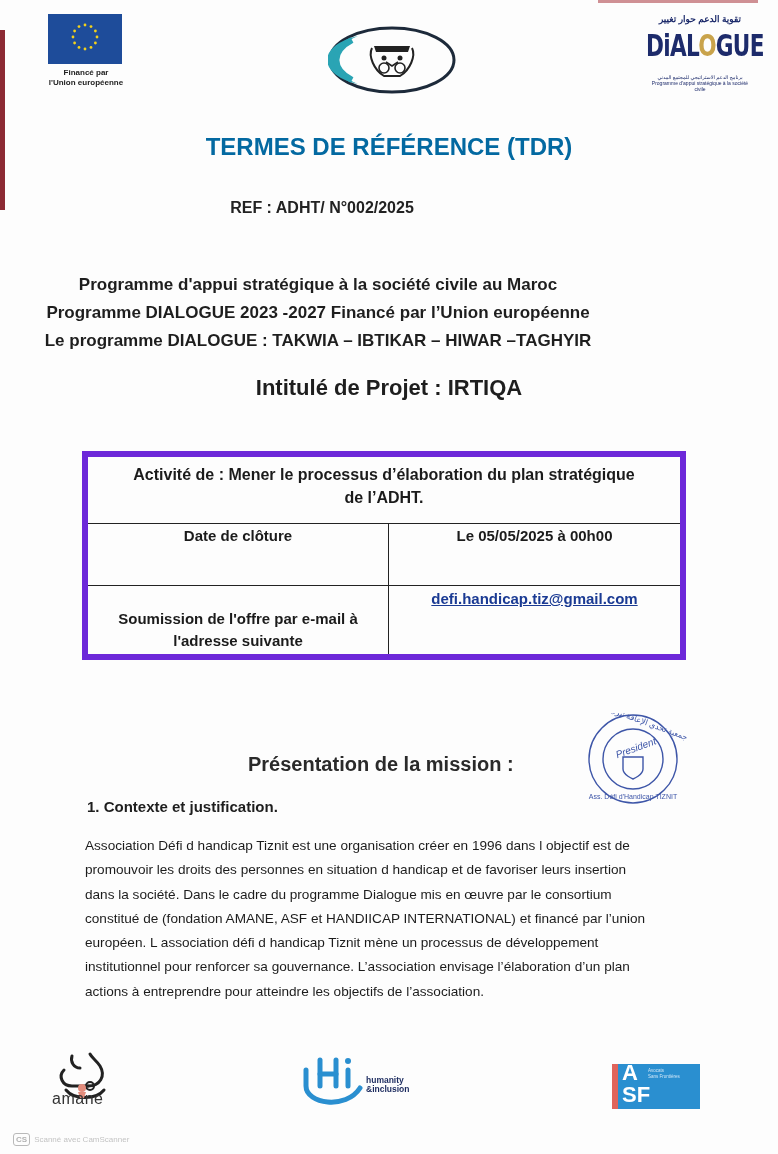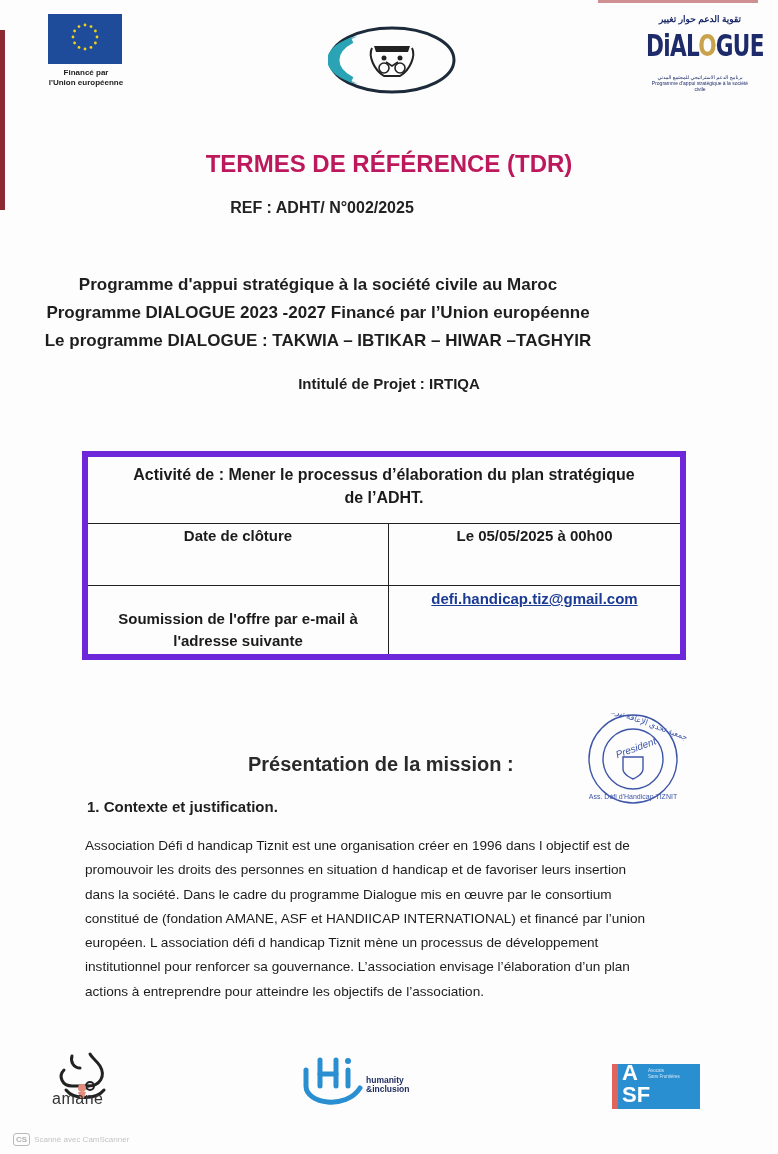--- a/index.html
+++ b/index.html
@@ -19,27 +19,27 @@
 
   .center-logo { position:absolute; left:328px; top:26px; width:128px; height:68px; }
 
   .dialogue-logo { position:absolute; left:640px; top:14px; width:110px; height:80px; }
   .dialogue-arabic { position:absolute; left:10px; top:0; width:100px; font-size:9px; text-align:center; color:#1d2b6b; font-weight:bold; letter-spacing:1px; }
   .dialogue-word { position:absolute; left:6px; top:14px; width:104px; font-family:"DejaVu Sans", sans-serif; font-size:30px; font-weight:bold; color:#1d2b6b; letter-spacing:-1px; transform:scaleX(.72); transform-origin:left; white-space:nowrap; }
   .dialogue-word .o { color:#c9a34b; }
   .dialogue-sub { position:absolute; left:8px; top:60px; width:104px; font-size:5px; color:#1d2b6b; text-align:center; line-height:6px; }
 
   
-  .title { position:absolute; left:0; width:778px; text-align:center; top:150px; font-size:24px; font-weight:bold; color:#be185d; }
+  .title { position:absolute; left:0; width:778px; text-align:center; top:133px; font-size:24px; font-weight:bold; color:#0369a1; }
   .ref { position:absolute; left:0; width:644px; text-align:center; top:199px; font-size:16px; font-weight:bold; color:#222; }
   .prog-line { position:absolute; left:0; width:636px; text-align:center; font-size:17px; font-weight:bold; color:#1e1e1e; }
   .prog-1 { top:275px; }
   .prog-2 { top:303px; }
   .prog-3 { top:331px; }
-  .projet { position:absolute; left:0; width:778px; text-align:center; top:375px; font-size:15px; font-weight:bold; color:#1e1e1e; }
+  .projet { position:absolute; left:0; width:778px; text-align:center; top:375px; font-size:22px; font-weight:bold; color:#1e1e1e; }
 
   
   .tdr-table { position:absolute; left:82px; top:451px; width:604px; border:6px solid #6d28d9; border-collapse:collapse; }
   .tdr-table td { border:1.5px solid #222; vertical-align:top; text-align:center; font-weight:bold; font-size:15px; padding:0; }
   .activity-cell { height:60px; padding-top:6px !important; font-size:16px !important; line-height:23px; }
   .row-date td { height:60px; padding-top:4px !important; }
   .row-close td { height:58px; padding-top:3px !important; }
   .row-email td { height:66px; }
   .email-label-cell { vertical-align:bottom !important; padding-bottom:2px !important; line-height:22px; }
   .email-link { color:#1a3a93; text-decoration:underline; font-weight:bold; display:inline-block; padding-top:4px; }

